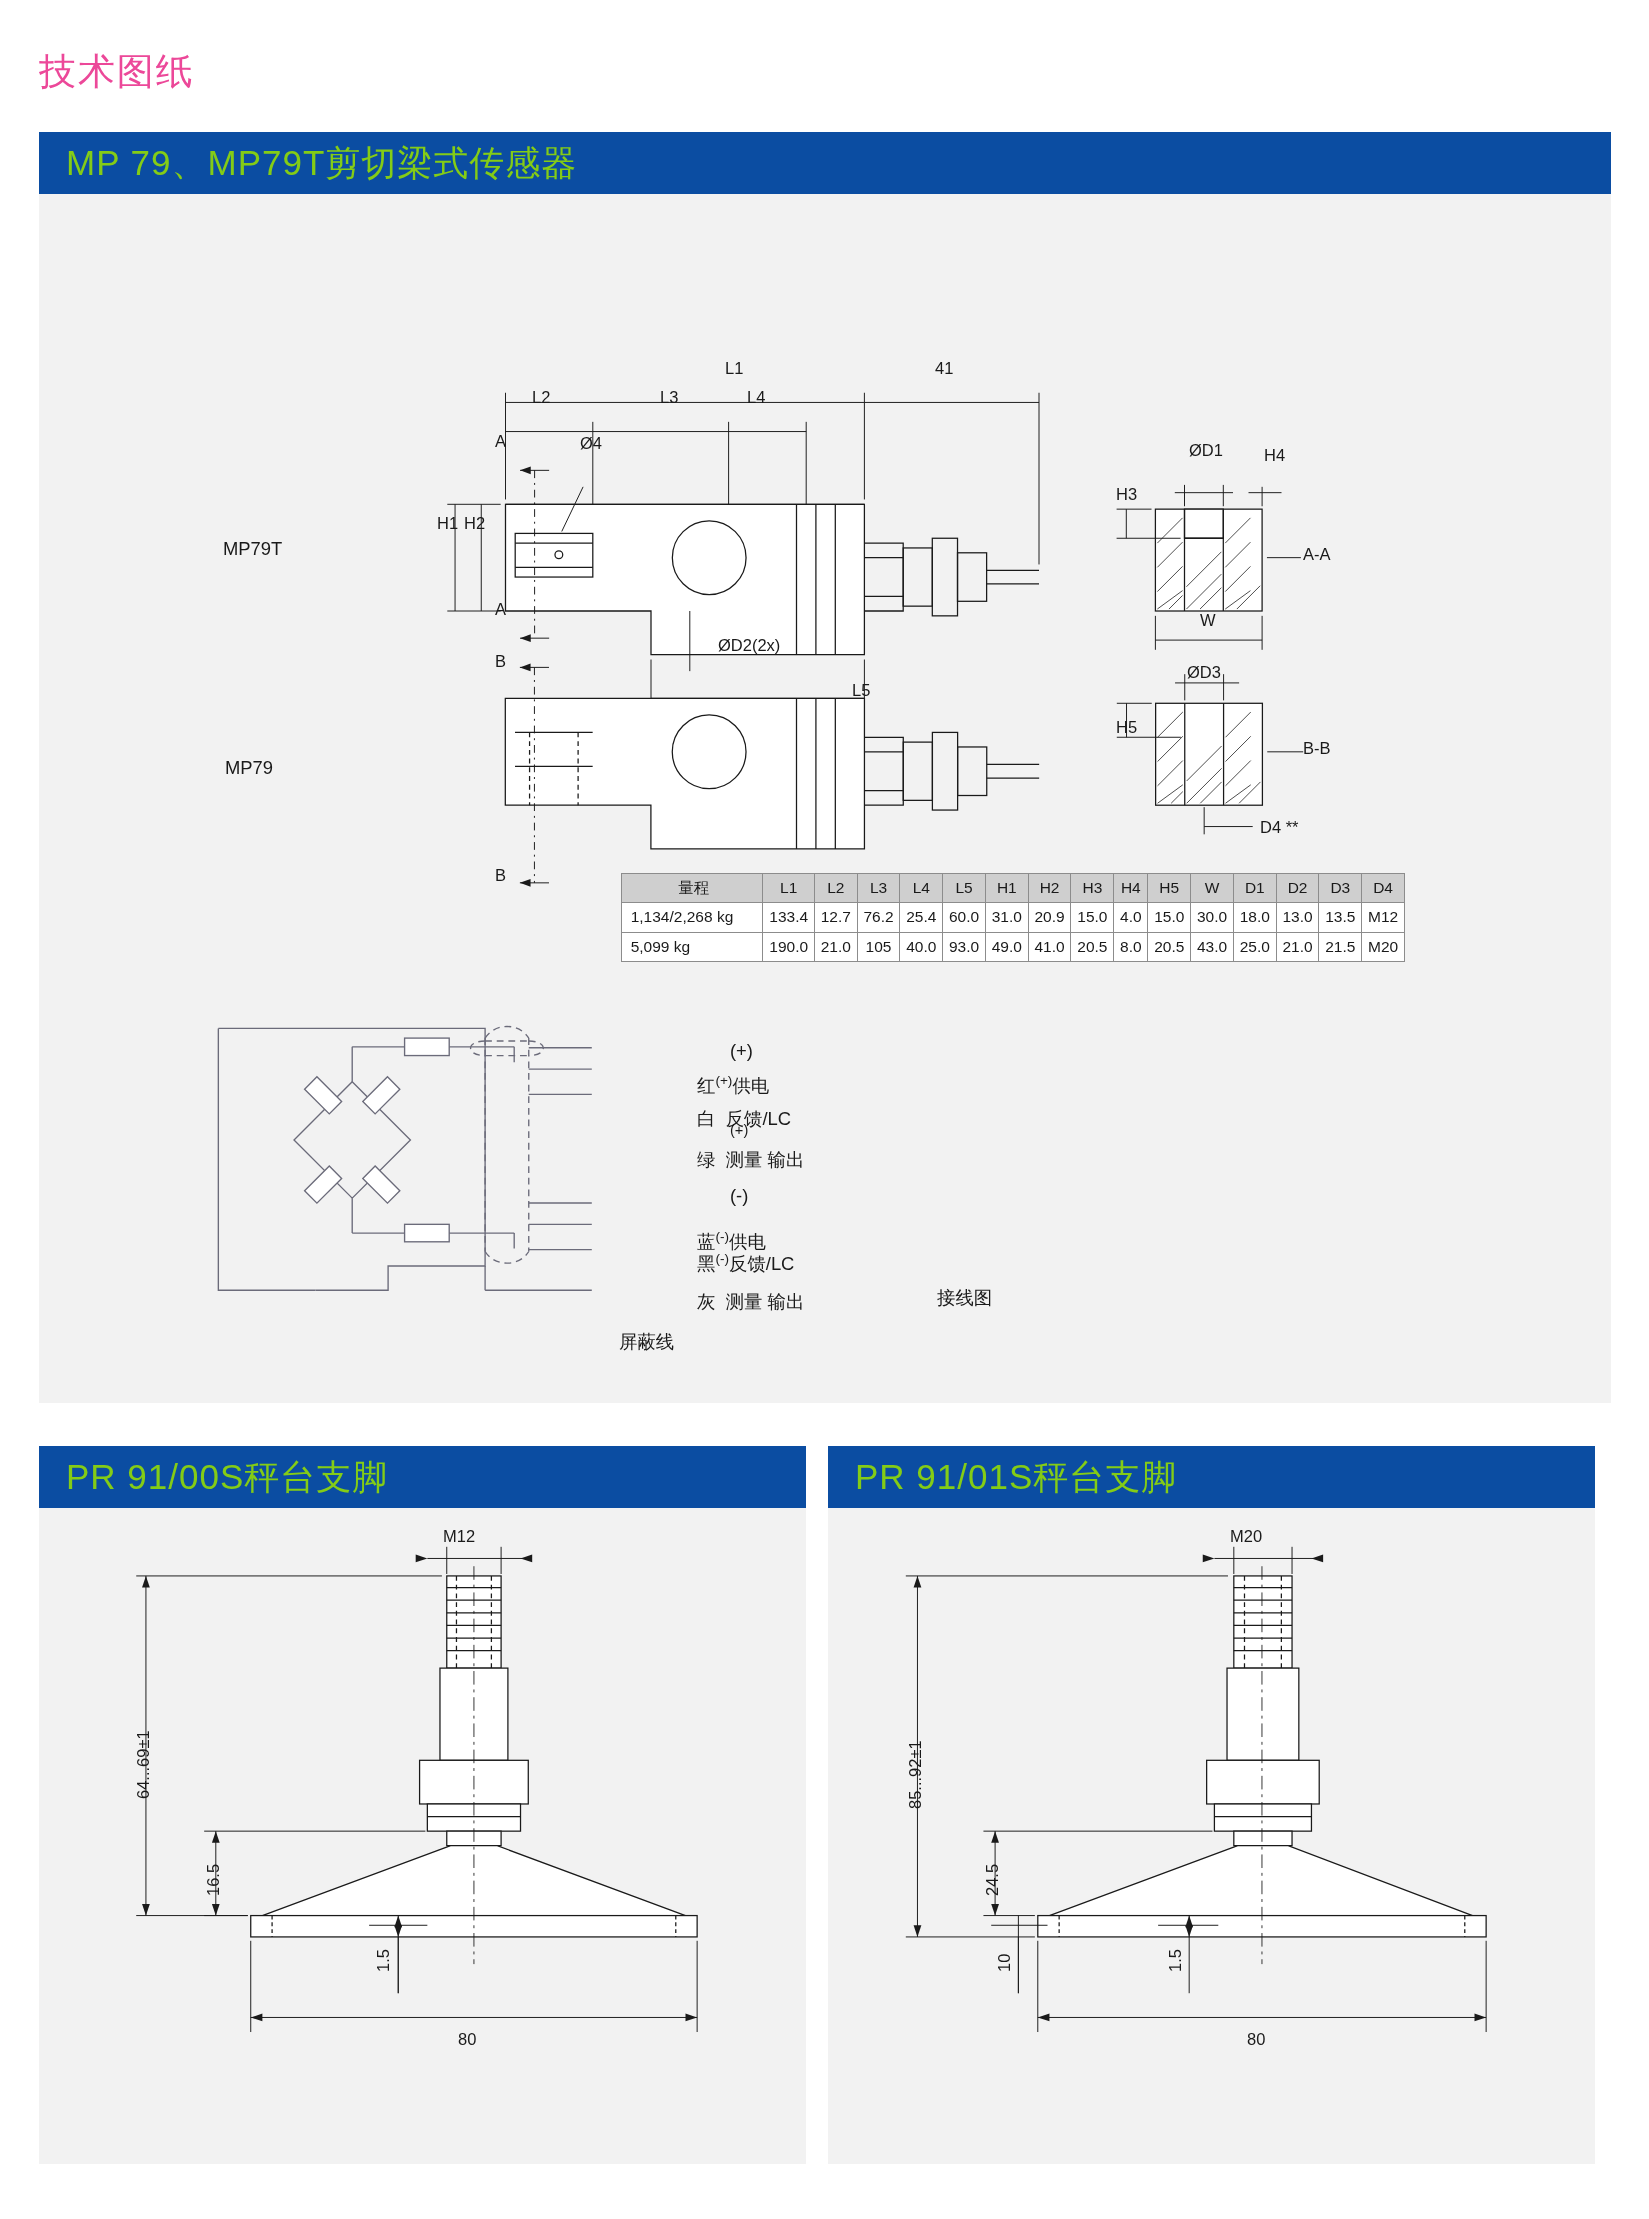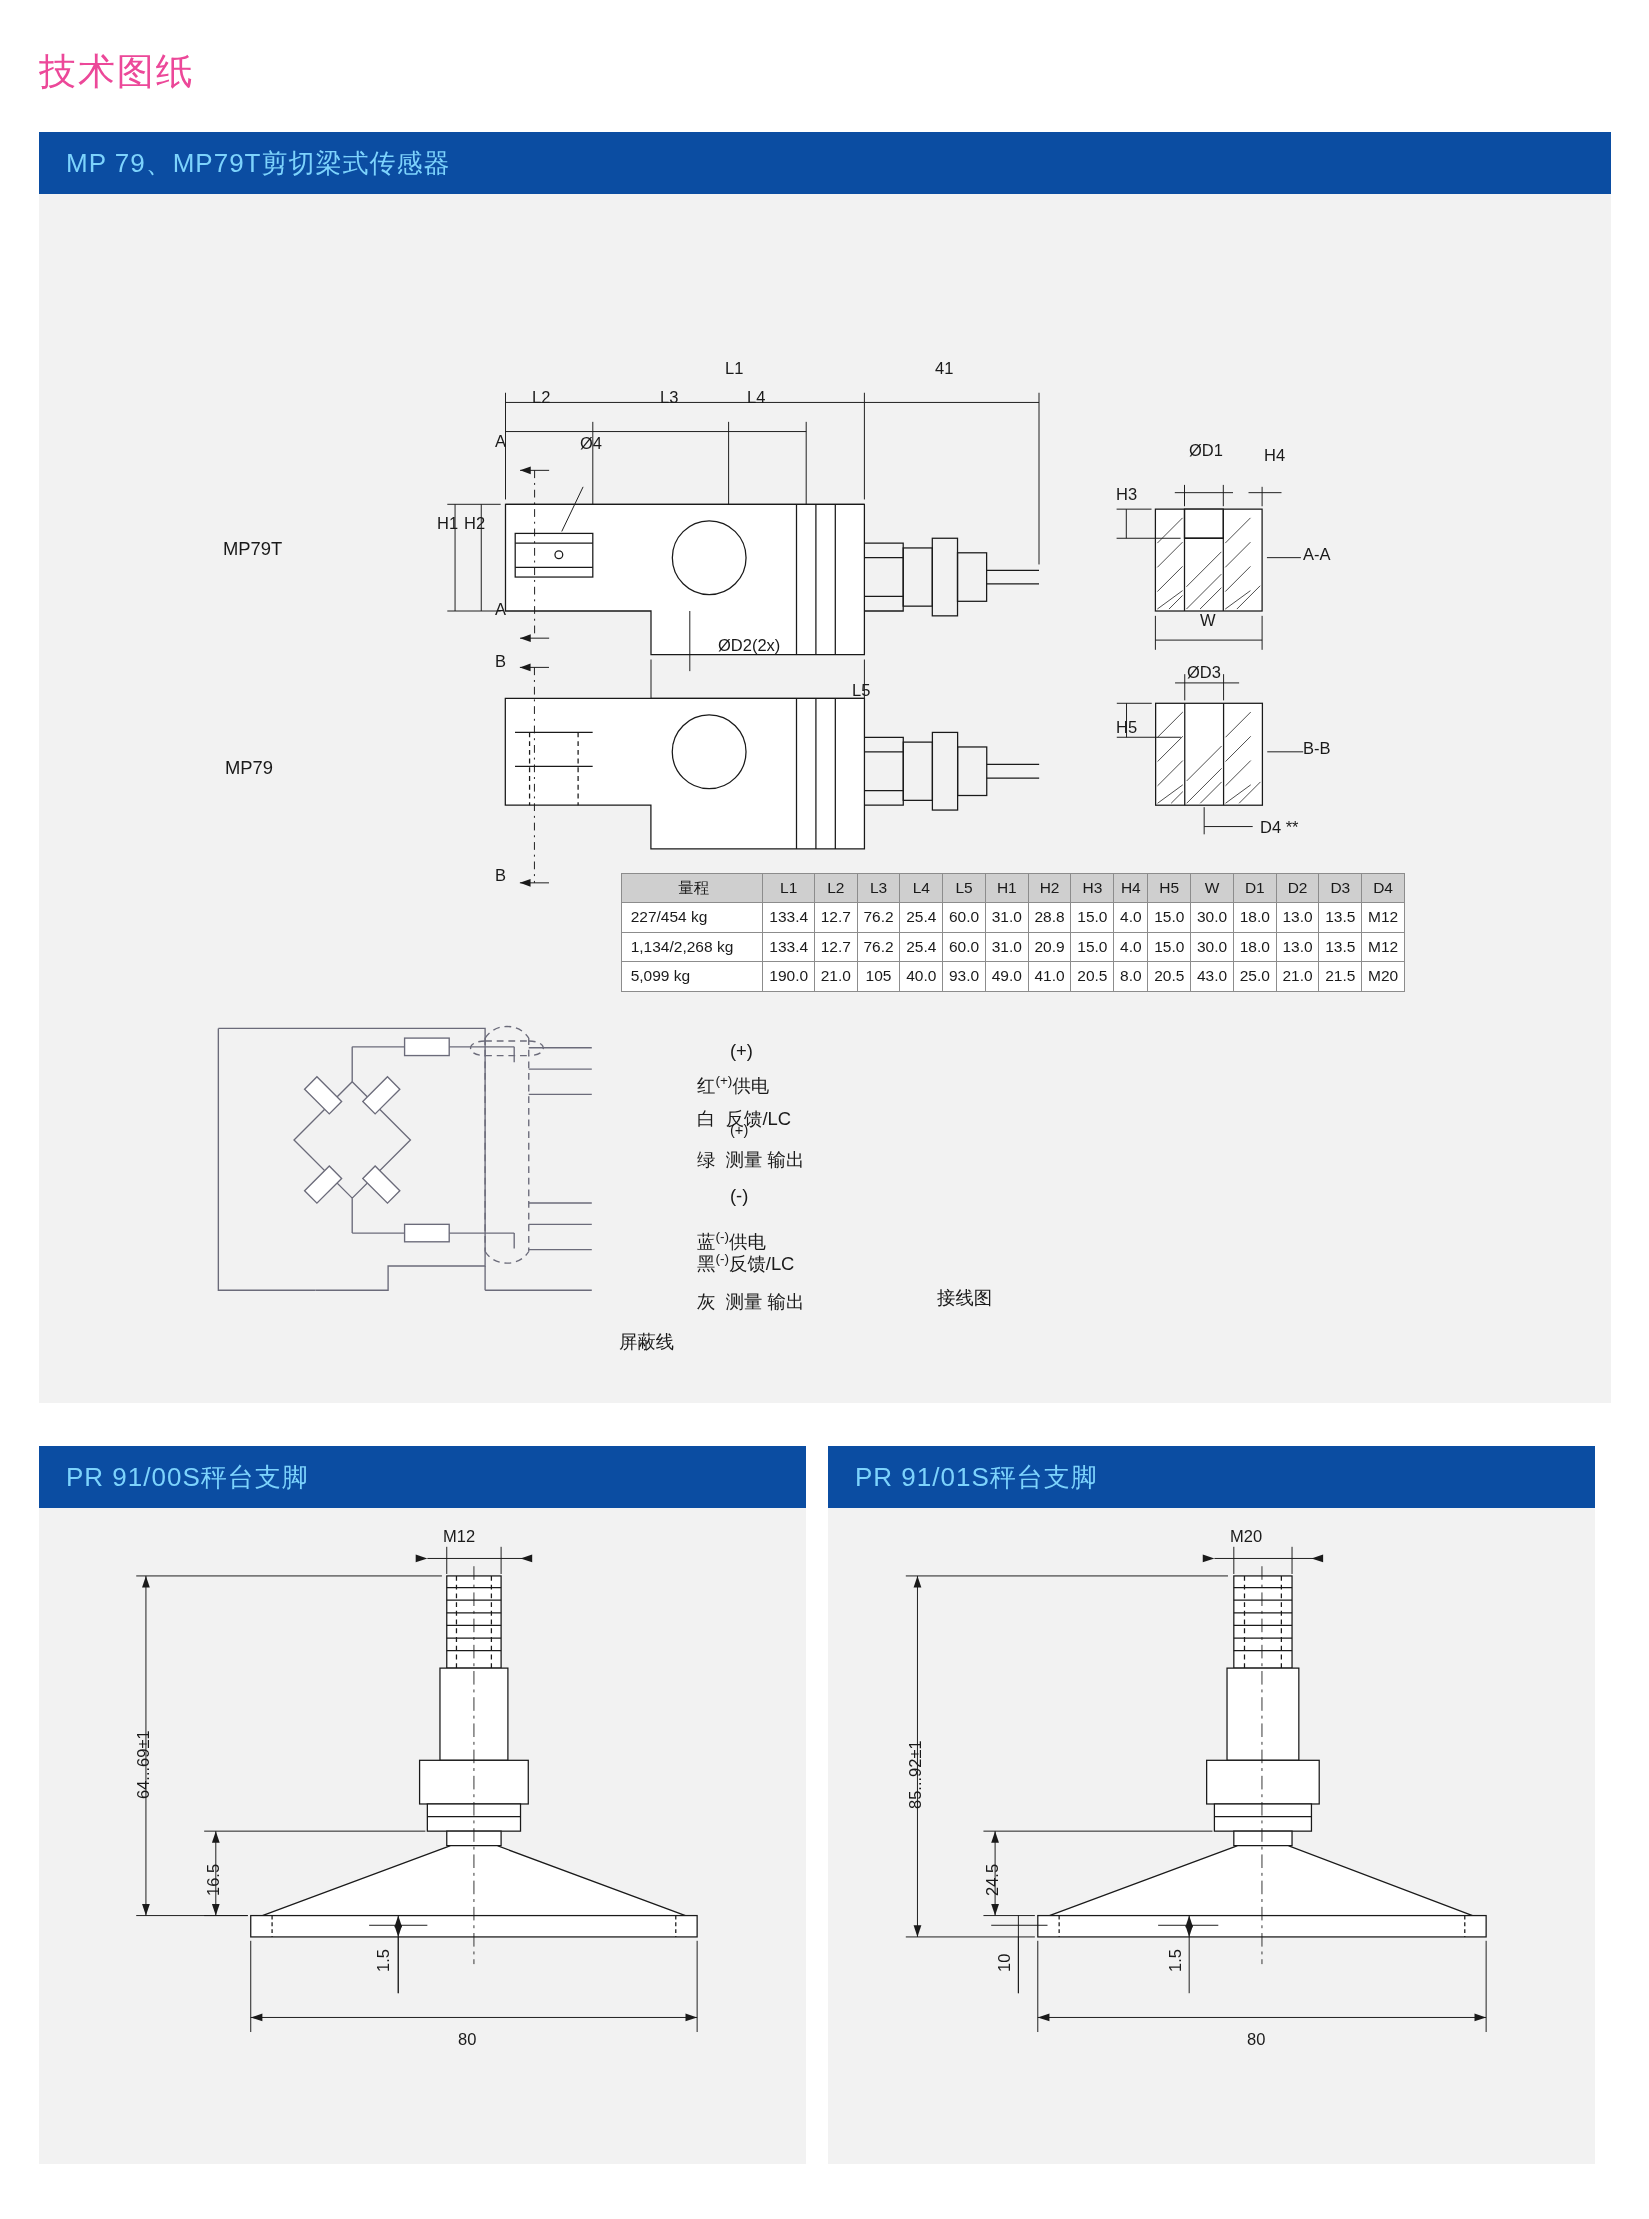--- a/index.html
+++ b/index.html
@@ -37,26 +37,26 @@
     position: absolute;
     left: 39px;
     top: 132px;
     width: 1572px;
     height: 1271px;
     background: #f2f2f2;
     box-sizing: border-box;
   }
   .card-header {
     background: #0b4da2;
-    color: #7dd3fc;
+    color: #84cc16;
     height: 62px;
     display: flex;
     align-items: center;
     padding-left: 27px;
-    font-size: 26px;
+    font-size: 35px;
     letter-spacing: 1px;
     box-sizing: border-box;
     text-align: right;
   }
   .card1-body {
     position: relative;
     height: 1209px;
   }
 
   
@@ -339,38 +339,20 @@
             <th>H4</th>
             <th>H5</th>
             <th>W</th>
             <th>D1</th>
             <th>D2</th>
             <th>D3</th>
             <th>D4</th>
           </tr>
         </thead>
         <tbody>
-          <tr>
-            <td>227/454 kg</td>
-            <td>133.4</td>
-            <td>12.7</td>
-            <td>76.2</td>
-            <td>25.4</td>
-            <td>60.0</td>
-            <td>31.0</td>
-            <td>28.8</td>
-            <td>15.0</td>
-            <td>4.0</td>
-            <td>15.0</td>
-            <td>30.0</td>
-            <td>18.0</td>
-            <td>13.0</td>
-            <td>13.5</td>
-            <td>M12</td>
-          </tr>
           <tr>
             <td>1,134/2,268 kg</td>
             <td>133.4</td>
             <td>12.7</td>
             <td>76.2</td>
             <td>25.4</td>
             <td>60.0</td>
             <td>31.0</td>
             <td>20.9</td>
             <td>15.0</td>

